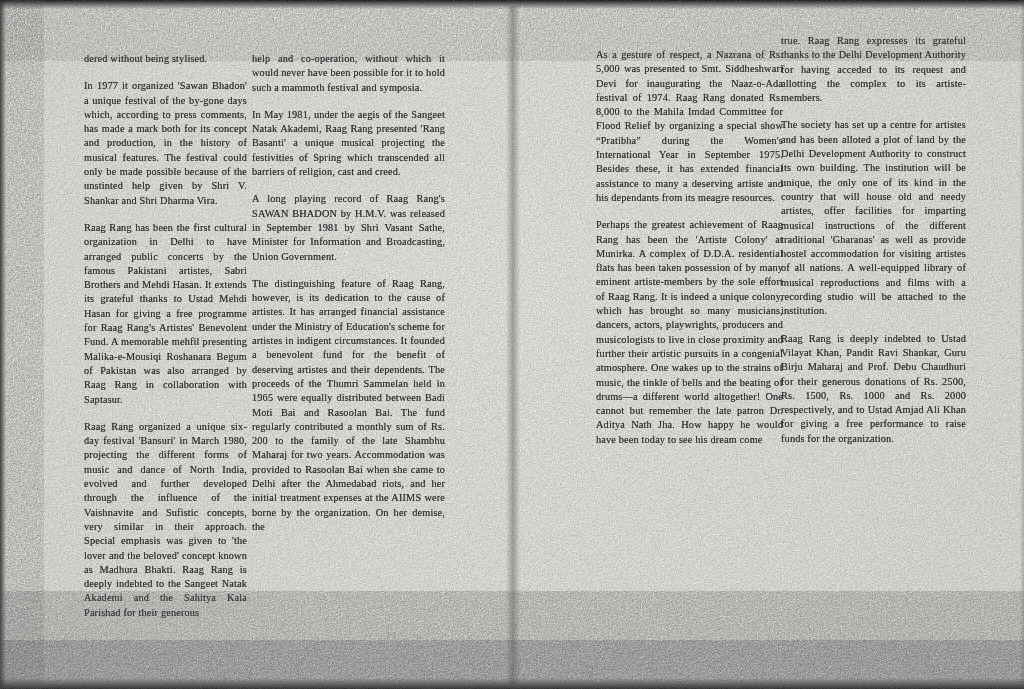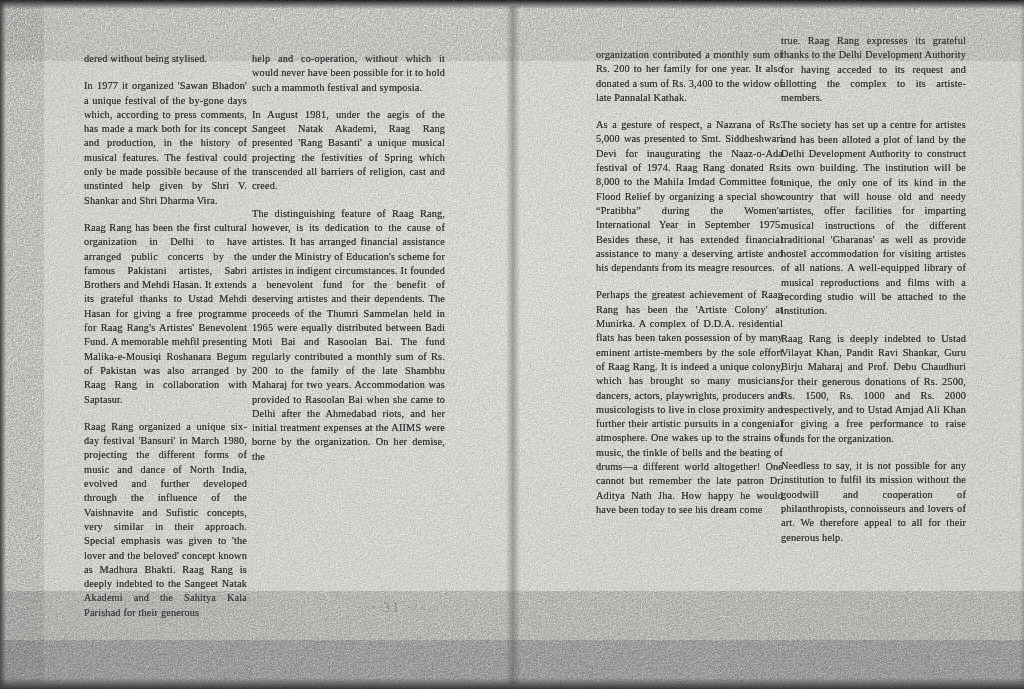--- a/index.html
+++ b/index.html
@@ -36,54 +36,53 @@
     letter-spacing:.15px;
     filter:blur(.22px) contrast(.95);
   }
   .col p{margin:0 0 13px 0;}
   #col1{left:84px;top:52px;width:163px;}
   #col2{left:252px;top:52px;width:193px;}
   #col3{left:596px;top:48px;width:187px;}
   #col4{left:781px;top:34px;width:185px;}
 
   .smudge{
-    position:absolute;left:332px;top:600px;width:120px;
-    font-size:14px;color:#3a3a3a;opacity:.38;
+    position:absolute;left:332px;top:630px;width:120px;
+    font-size:10px;color:#3a3a3a;opacity:.38;
     filter:blur(.7px);letter-spacing:2px;text-align:center;
   }
 </style>
 </head>
 <body>
 
 <div class="scan">
 
   <div class="col" id="col1">
       <p>dered without being stylised.</p>
       <p>In 1977 it organized 'Sawan Bhadon' a unique festival of the by-gone days which, according to press comments, has made a mark both for its concept and production, in the history of musical features. The festival could only be made possible because of the unstinted help given by Shri V. Shankar and Shri Dharma Vira.</p>
       <p>Raag Rang has been the first cultural organization in Delhi to have arranged public concerts by the famous Pakistani artistes, Sabri Brothers and Mehdi Hasan. It extends its grateful thanks to Ustad Mehdi Hasan for giving a free programme for Raag Rang's Artistes' Benevolent Fund. A memorable mehfil presenting Malika-e-Mousiqi Roshanara Begum of Pakistan was also arranged by Raag Rang in collaboration with Saptasur.</p>
       <p>Raag Rang organized a unique six-day festival 'Bansuri' in March 1980, projecting the different forms of music and dance of North India, evolved and further developed through the influence of the Vaishnavite and Sufistic concepts, very similar in their approach. Special emphasis was given to 'the lover and the beloved' concept known as Madhura Bhakti. Raag Rang is deeply indebted to the Sangeet Natak Akademi and the Sahitya Kala Parishad for their generous</p>
     </div>
 
   <div class="col" id="col2">
       <p>help and co-operation, without which it would never have been possible for it to hold such a mammoth festival and symposia.</p>
-      <p>In August 1981, under the aegis of the Sangeet Natak Akademi, Raag Rang presented 'Rang Basanti' a unique musical projecting the festivities of Spring which transcended all barriers of religion, cast and creed.</p>
+      <p>In May 1981, under the aegis of the Sangeet Natak Akademi, Raag Rang presented 'Rang Basanti' a unique musical projecting the festivities of Spring which transcended all barriers of religion, cast and creed.</p>
+      <p>A long playing record of Raag Rang's SAWAN BHADON by H.M.V. was released in September 1981 by Shri Vasant Sathe, Minister for Information and Broadcasting, Union Government.</p>
       <p>The distinguishing feature of Raag Rang, however, is its dedication to the cause of artistes. It has arranged financial assistance under the Ministry of Education's scheme for artistes in indigent circumstances. It founded a benevolent fund for the benefit of deserving artistes and their dependents. The proceeds of the Thumri Sammelan held in 1965 were equally distributed between Badi Moti Bai and Rasoolan Bai. The fund regularly contributed a monthly sum of Rs. 200 to the family of the late Shambhu Maharaj for two years. Accommodation was provided to Rasoolan Bai when she came to Delhi after the Ahmedabad riots, and her initial treatment expenses at the AIIMS were borne by the organization. On her demise, the</p>
     </div>
 
   <div class="col" id="col3">
-      <p>organization contributed a monthly sum of Rs. 200 to her family for one year. It also donated a sum of Rs. 3,400 to the widow of late Pannalal Kathak.</p>
       <p>As a gesture of respect, a Nazrana of Rs. 5,000 was presented to Smt. Siddheshwari Devi for inaugurating the Naaz-o-Ada festival of 1974. Raag Rang donated Rs. 8,000 to the Mahila Imdad Committee for Flood Relief by organizing a special show “Pratibha” during the Women's International Year in September 1975. Besides these, it has extended financial assistance to many a deserving artiste and his dependants from its meagre resources.</p>
       <p>Perhaps the greatest achievement of Raag Rang has been the 'Artiste Colony' at Munirka. A complex of D.D.A. residential flats has been taken possession of by many eminent artiste-members by the sole effort of Raag Rang. It is indeed a unique colony, which has brought so many musicians, dancers, actors, playwrights, producers and musicologists to live in close proximity and further their artistic pursuits in a congenial atmosphere. One wakes up to the strains of music, the tinkle of bells and the beating of drums—a different world altogether! One cannot but remember the late patron Dr. Aditya Nath Jha. How happy he would have been today to see his dream come</p>
     </div>
 
   <div class="col" id="col4">
       <p>true. Raag Rang expresses its grateful thanks to the Delhi Development Authority for having acceded to its request and allotting the complex to its artiste-members.</p>
       <p>The society has set up a centre for artistes and has been alloted a plot of land by the Delhi Development Authority to construct its own building. The institution will be unique, the only one of its kind in the country that will house old and needy artistes, offer facilities for imparting musical instructions of the different traditional 'Gharanas' as well as provide hostel accommodation for visiting artistes of all nations. A well-equipped library of musical reproductions and films with a recording studio will be attached to the institution.</p>
       <p>Raag Rang is deeply indebted to Ustad Vilayat Khan, Pandit Ravi Shankar, Guru Birju Maharaj and Prof. Debu Chaudhuri for their generous donations of Rs. 2500, Rs. 1500, Rs. 1000 and Rs. 2000 respectively, and to Ustad Amjad Ali Khan for giving a free performance to raise funds for the organization.</p>
-      <p>Needless to say, it is not possible for any institution to fulfil its mission without the goodwill and cooperation of philanthropists, connoisseurs and lovers of art. We therefore appeal to all for their generous help.</p>
     </div>
 
   <div class="smudge">··· 31 ···</div>
 
   <div class="gutter"></div>
   <div class="edge-top"></div>
   <div class="edge-bottom"></div>
   <div class="edge-left"></div>
   <div class="edge-right"></div>
 

